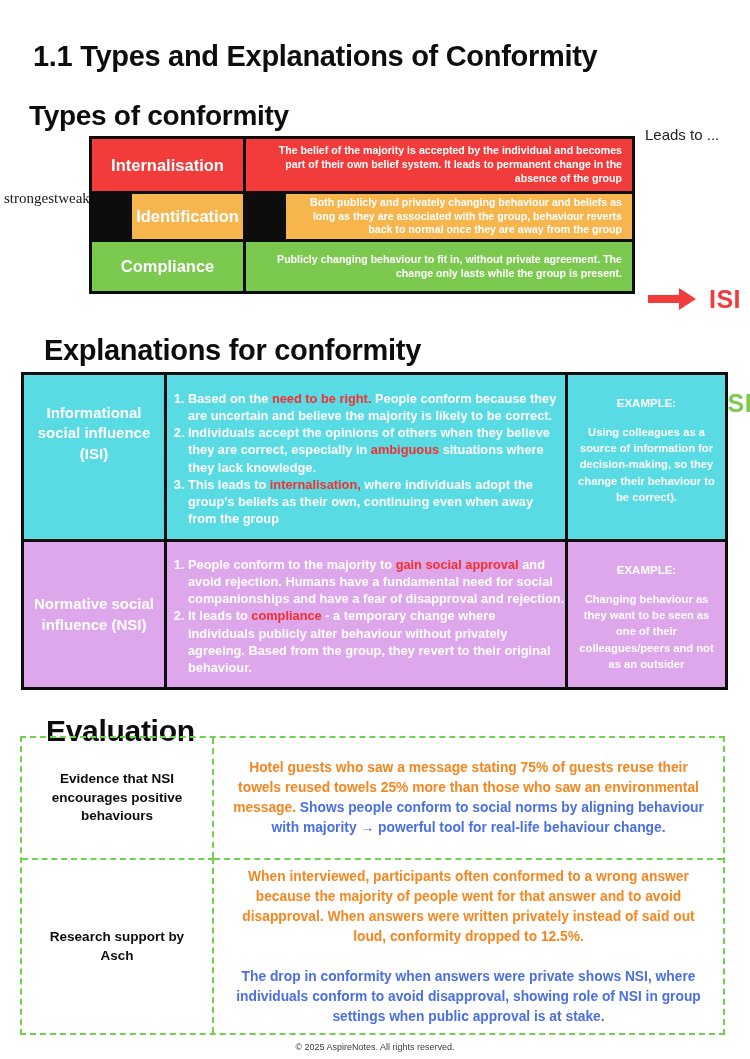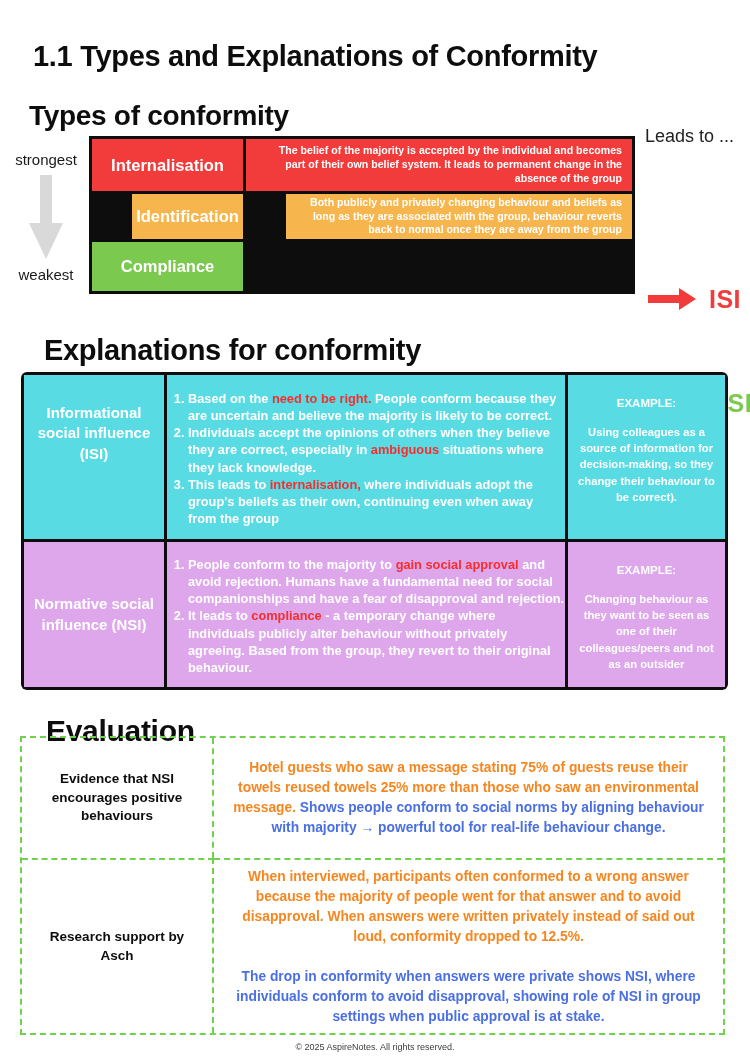--- a/index.html
+++ b/index.html
@@ -9,45 +9,45 @@
   .abs{position:absolute;}
 
   
   .title{left:17px;top:24px;font-size:29px;}
   .h-types{left:13px;top:84px;font-size:28px;}
   .h-expl{left:28px;top:318px;font-size:29px;}
   .h-eval{left:30px;top:698px;font-size:30px;}
 
   
   .diagram{left:0;top:136px;width:750px;height:178px;}
-  .scale{left:4px;top:14px;width:84px;display:flex;flex-direction:column;align-items:center;
-         font-size:15px;color:#1a1a1a;}
+  .scale{left:4px;top:14px;width:84px;display:flex;flex-direction:row;align-items:center;
+         font-size:15px;color:#1a1a1a;font-family:Liberation Serif, serif;}
   .scale .lbl{line-height:19px;}
   .scale svg{margin:6px 0;}
 
   .t1{left:89px;top:0;width:546px;display:grid;grid-template-columns:151px 386px;
       grid-template-rows:52px 45px 49px;gap:3px;background:#0d0d0d;padding:3px;box-sizing:border-box;}
   .t1 .cell{display:flex;align-items:center;justify-content:center;text-align:right;}
   .t1 .rowlbl{color:#fff;font-weight:800;font-size:16.5px;}
   .t1 .rowdesc{color:#fff;font-weight:700;font-size:10.6px;line-height:1.3;padding:0 10px;}
   .bg-red{background:var(--red);}
   .bg-orange{background:var(--orange);margin-left:40px;}
   .bg-green{background:var(--green);}
 
-  .leads-label{left:645px;top:-10px;font-size:18px;color:#222;font-weight:500;}
+  .leads-label{left:645px;top:-10px;font-size:15px;color:#222;font-weight:500;}
   .lead-row{display:flex;align-items:center;gap:13px;height:34px;}
   .lead-isi{left:648px;top:146px;}
   .lead-nsi{left:648px;top:250px;}
   .lead-row .tag{font-size:25px;font-weight:600;letter-spacing:0.5px;}
   .lead-isi .tag{color:var(--red);}
   .lead-nsi .tag{color:var(--green);}
 
   
   .t2{left:21px;top:372px;width:707px;display:grid;grid-template-columns:140px 398px 157px;
-      grid-template-rows:164px 145px;gap:3px;background:#0d0d0d;padding:3px;box-sizing:border-box;border-radius:6px;}
+      grid-template-rows:164px 145px;gap:3px;background:#0d0d0d;padding:3px;box-sizing:border-box;}
   .t2 .cell{box-sizing:border-box;color:#fff;font-weight:700;}
   .bg-teal{background:var(--teal);}
   .bg-purple{background:var(--purple);}
   .t2 .lblcell{display:flex;flex-direction:column;align-items:center;text-align:center;
                font-size:15px;line-height:1.35;padding:0 4px;}
   .t2 .lbl-top{justify-content:flex-start;padding-top:28px;}
   .t2 .lbl-mid{justify-content:center;}
   .t2 .ptscell{padding:7px 0 4px 4px;display:flex;align-items:center;}
   .t2 ol{margin:0;padding-left:17px;font-size:12.8px;line-height:1.33;}
   .t2 ol li{margin:0;}
@@ -92,20 +92,21 @@
       </svg>
       <span class="lbl">weakest</span>
     </div>
 
     <div class="abs t1">
       <div class="cell rowlbl bg-red">Internalisation</div>
       <div class="cell rowdesc bg-red">The belief of the majority is accepted by the individual and becomes part of their own belief system. It leads to permanent change in the absence of the group</div>
       <div class="cell rowlbl bg-orange">Identification</div>
       <div class="cell rowdesc bg-orange">Both publicly and privately changing behaviour and beliefs as long as they are associated with the group, behaviour reverts back to normal once they are away from the group</div>
       <div class="cell rowlbl bg-green">Compliance</div>
+      <div class="cell rowdesc bg-green">Publicly changing behaviour to fit in, without private agreement. The change only lasts while the group is present.</div>
     </div>
 
     <span class="abs leads-label">Leads to ...</span>
 
     <div class="abs lead-row lead-isi">
       <svg width="48" height="22" viewBox="0 0 48 22" aria-hidden="true">
         <path d="M0 7 h31 V0 L48 11 L31 22 v-7 H0 Z" fill="var(--red)"></path>
       </svg>
       <span class="tag">ISI</span>
     </div>

